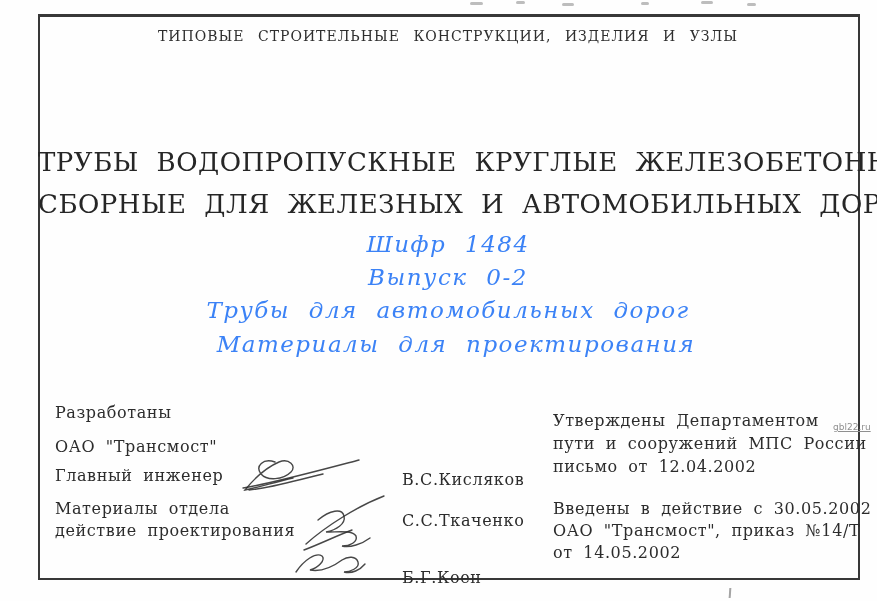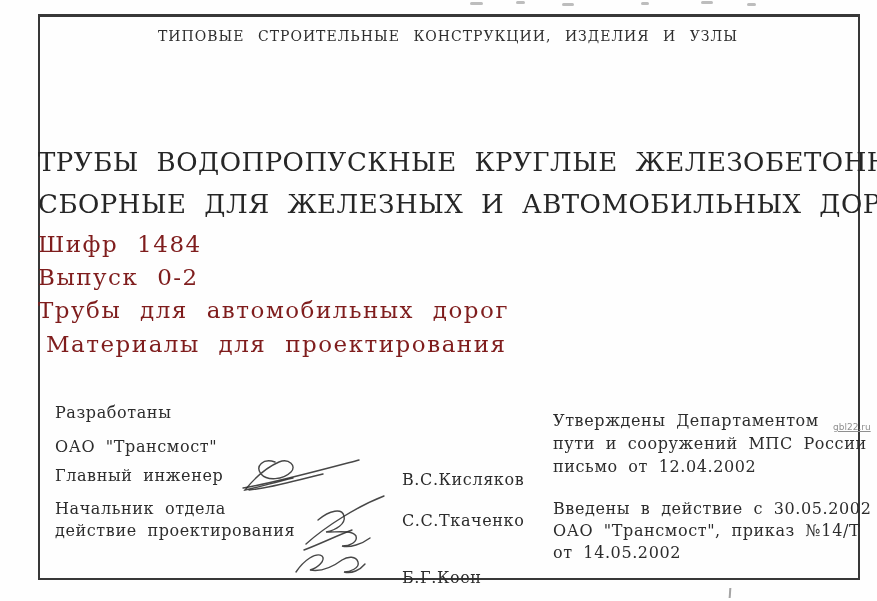--- a/index.html
+++ b/index.html
@@ -33,22 +33,24 @@
   .title-line {
     left: 38px; width: 820px;
     text-align: center;
     font-size: 26px; letter-spacing: 0.5px; word-spacing: 9px;
     color: #262626;
   }
   .title-1 { top: 147px; }
   .title-2 { top: 189px; }
   .sub-line {
     left: 38px; width: 820px;
+    text-align: center;
     font-size: 23px; letter-spacing: 1.5px; word-spacing: 10px;
-    color: #7f1d1d;
+    color: #3b82f6;
+    font-style: italic;
   }
   .cipher   { top: 231px; }
   .issue    { top: 264px; }
   .sub1     { top: 297px; }
   .sub2     { top: 331px; padding-left: 8px; }
   .small-text {
     font-size: 16px; letter-spacing: 0.6px; word-spacing: 5px;
     color: #2c2c2c;
   }
   .left-col  { left: 55px; }
@@ -102,21 +104,21 @@
 
   <div class="abs sub-line cipher">Шифр 1484</div>
   <div class="abs sub-line issue">Выпуск 0-2</div>
   <div class="abs sub-line sub1">Трубы для автомобильных дорог</div>
   <div class="abs sub-line sub2">Материалы для проектирования</div>
 
   <div class="abs small-text left-col" style="top:403px;">Разработаны</div>
   <div class="abs small-text left-col" style="top:437px;">ОАО "Трансмост"</div>
 
   <div class="abs small-text left-col" style="top:466px;">Главный инженер</div>
-  <div class="abs small-text left-col" style="top:499px;">Начальник отдела</div>
+  <div class="abs small-text left-col" style="top:499px;">Материалы отдела</div>
   <div class="abs small-text left-col" style="top:521px;">действие проектирования</div>
 
   <svg class="sig-svg" style="left:235px; top:450px;" width="130" height="45" viewBox="0 0 130 45">
     <path d="M8,38 C34,34 86,20 124,10"></path>
     <path d="M40,12 C28,8 20,16 26,24 C32,31 48,30 56,22 C62,16 54,8 44,12 C30,18 18,30 10,40 C22,38 40,32 58,28"></path>
     <path d="M14,40 C36,38 62,30 88,24"></path>
   </svg>
 
   <svg class="sig-svg" style="left:296px; top:492px;" width="95" height="60" viewBox="0 0 95 60">
     <path d="M10,52 C30,34 62,14 88,4"></path>

